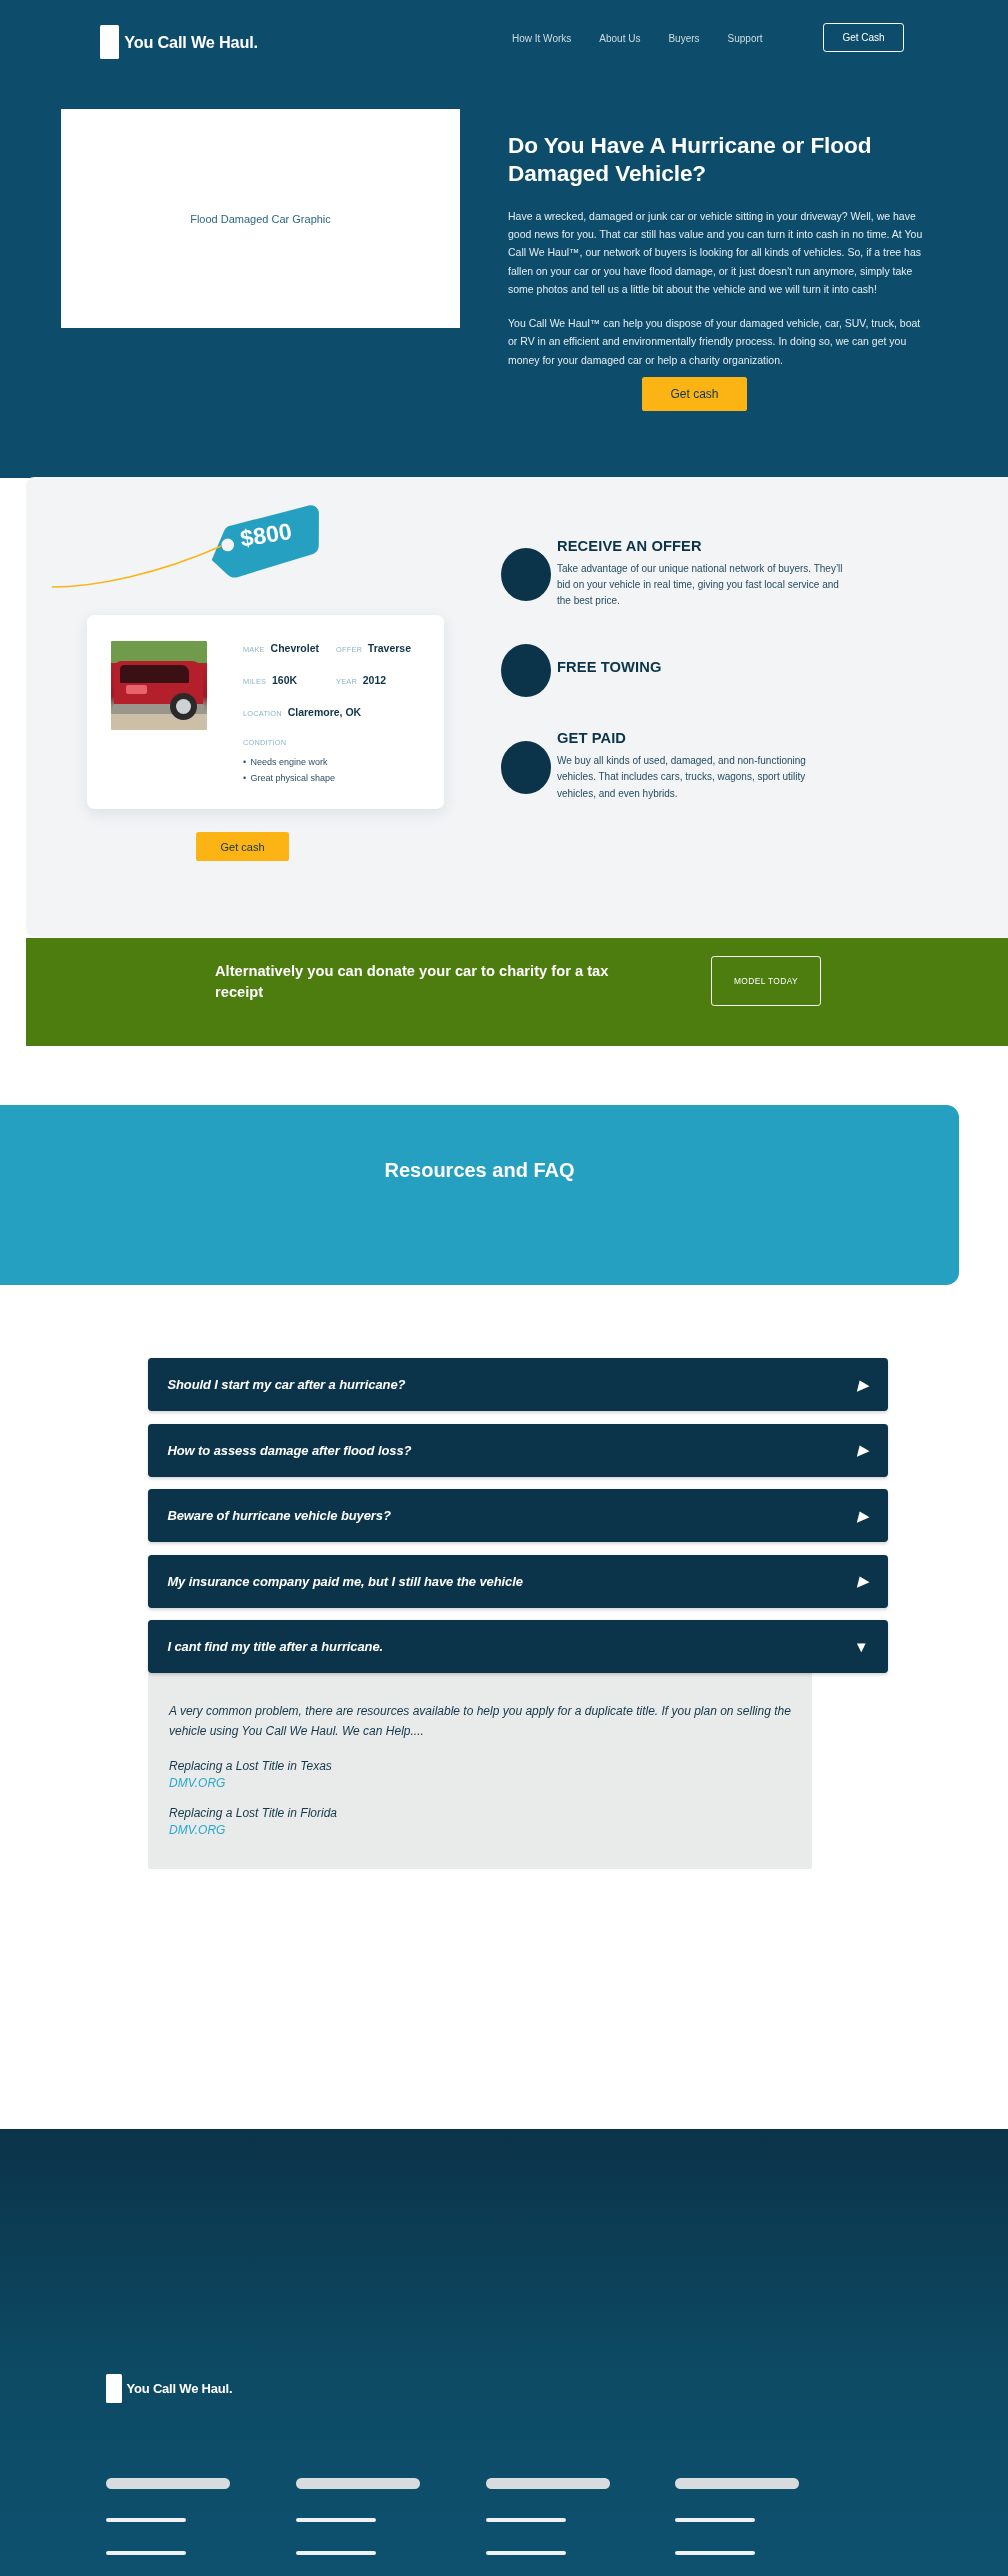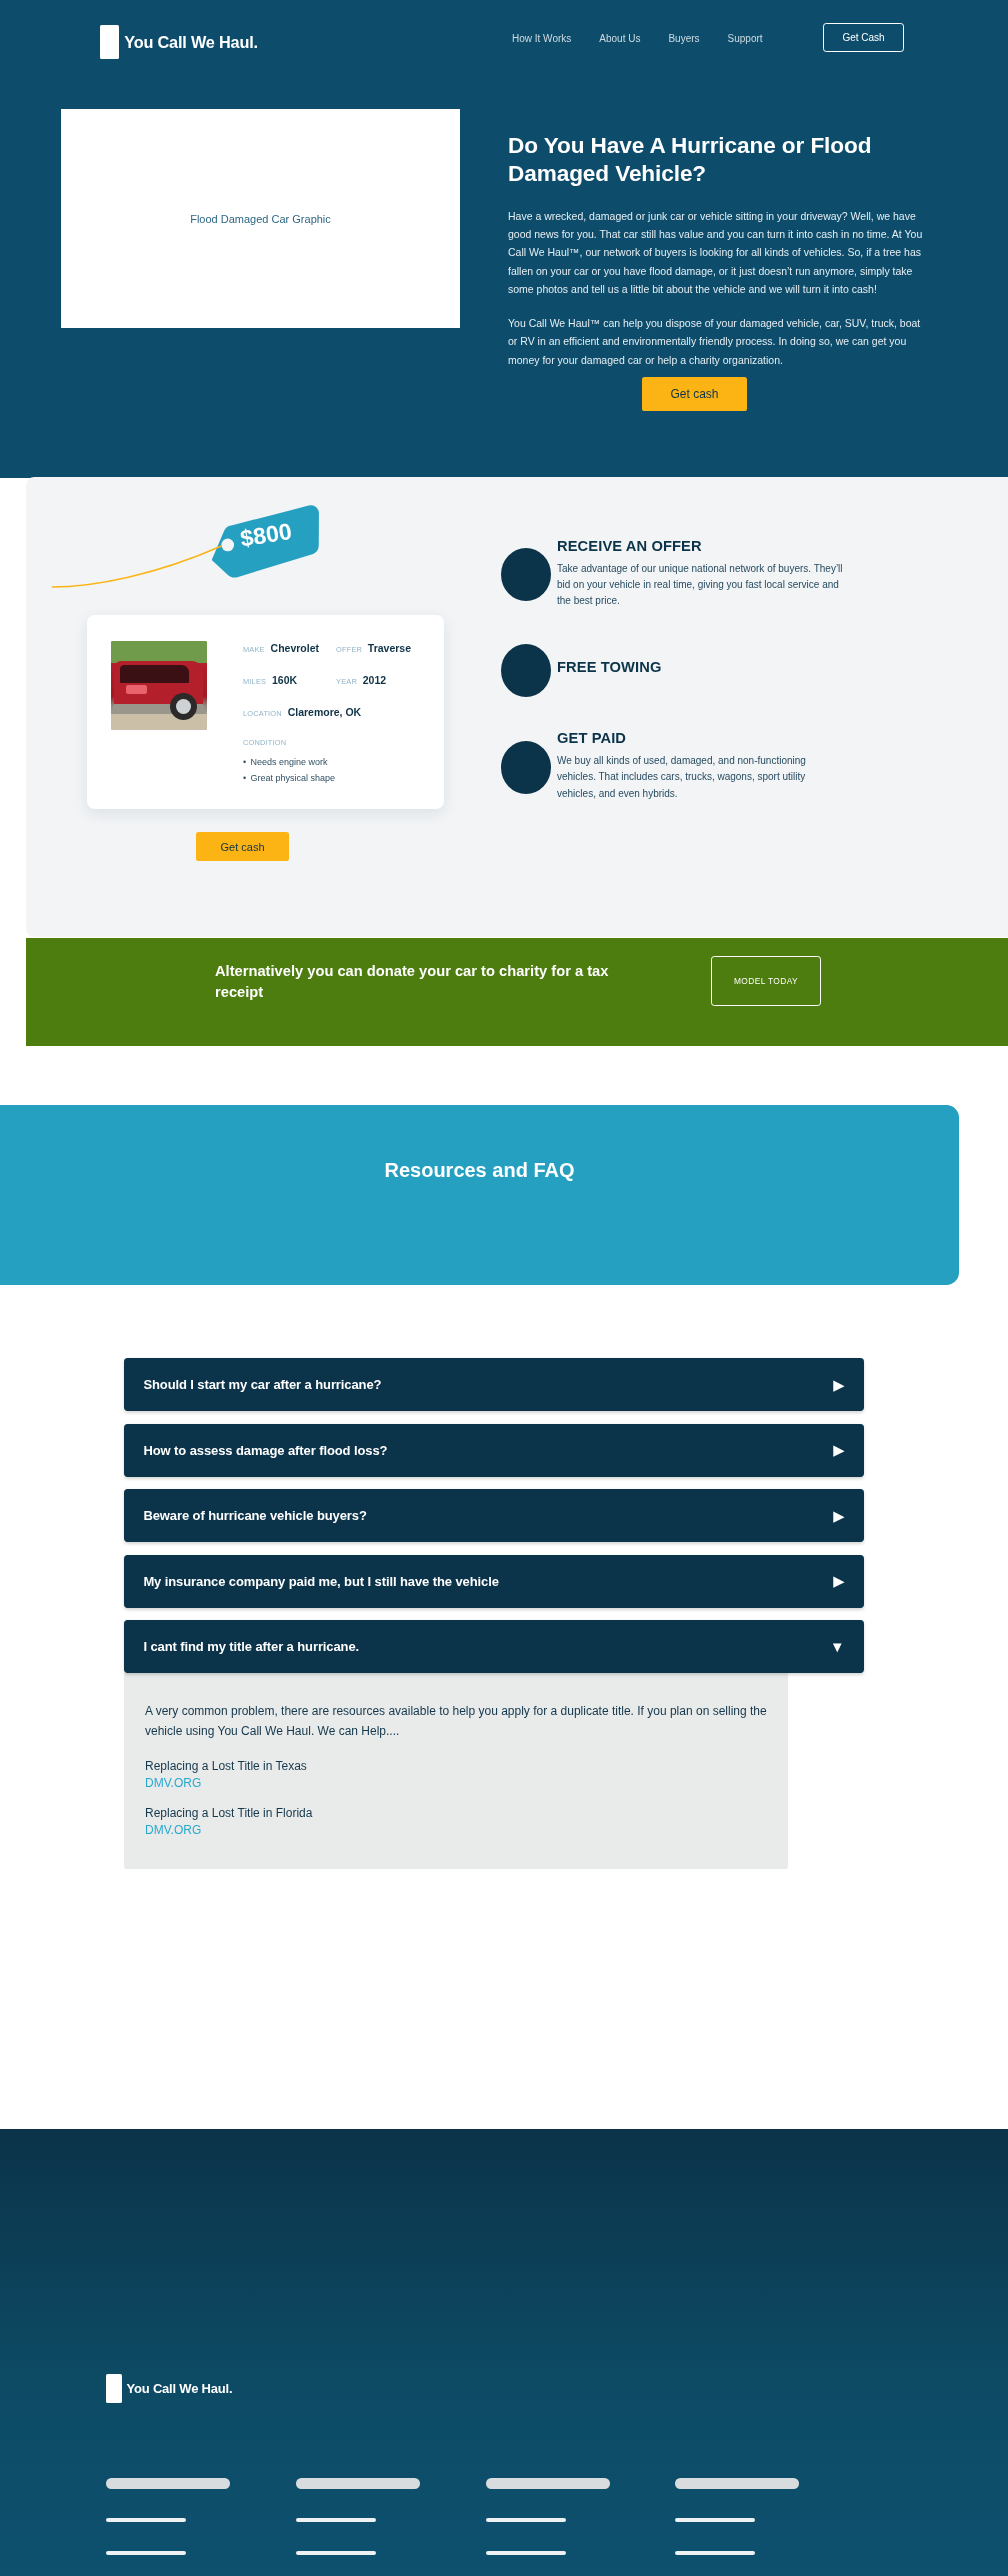--- a/index.html
+++ b/index.html
@@ -154,21 +154,21 @@
   .resources-title {
     position: absolute; left: 0; right: 0; top: 54px;
     text-align: center; color: #ffffff; font-size: 20px; font-weight: 800;
   }
   .resources-sub {
     position: absolute; left: 263px; top: 104px; width: 436px;
     color: #ffffff; font-size: 11.6px; line-height: 1.86;
   }
 
   
-  .faq { position: absolute; left: 124px; top: 1358px; width: 664px; }
+  .faq { position: absolute; left: 148px; top: 1358px; width: 664px; font-style: italic; }
   .faq-item { margin-bottom: 12.6px; }
   .faq-head {
     position: relative; width: 740px; height: 53px;
     background: #0b3349; border-radius: 3.7px;
     display: flex; align-items: center; cursor: pointer;
     box-shadow: 0 1.6px 3.2px rgba(0,0,0,0.16);
   }
   .faq-q {
     color: #ffffff; font-size: 13px; font-weight: 800; margin-left: 19.4px;
     letter-spacing: -0.1px;

